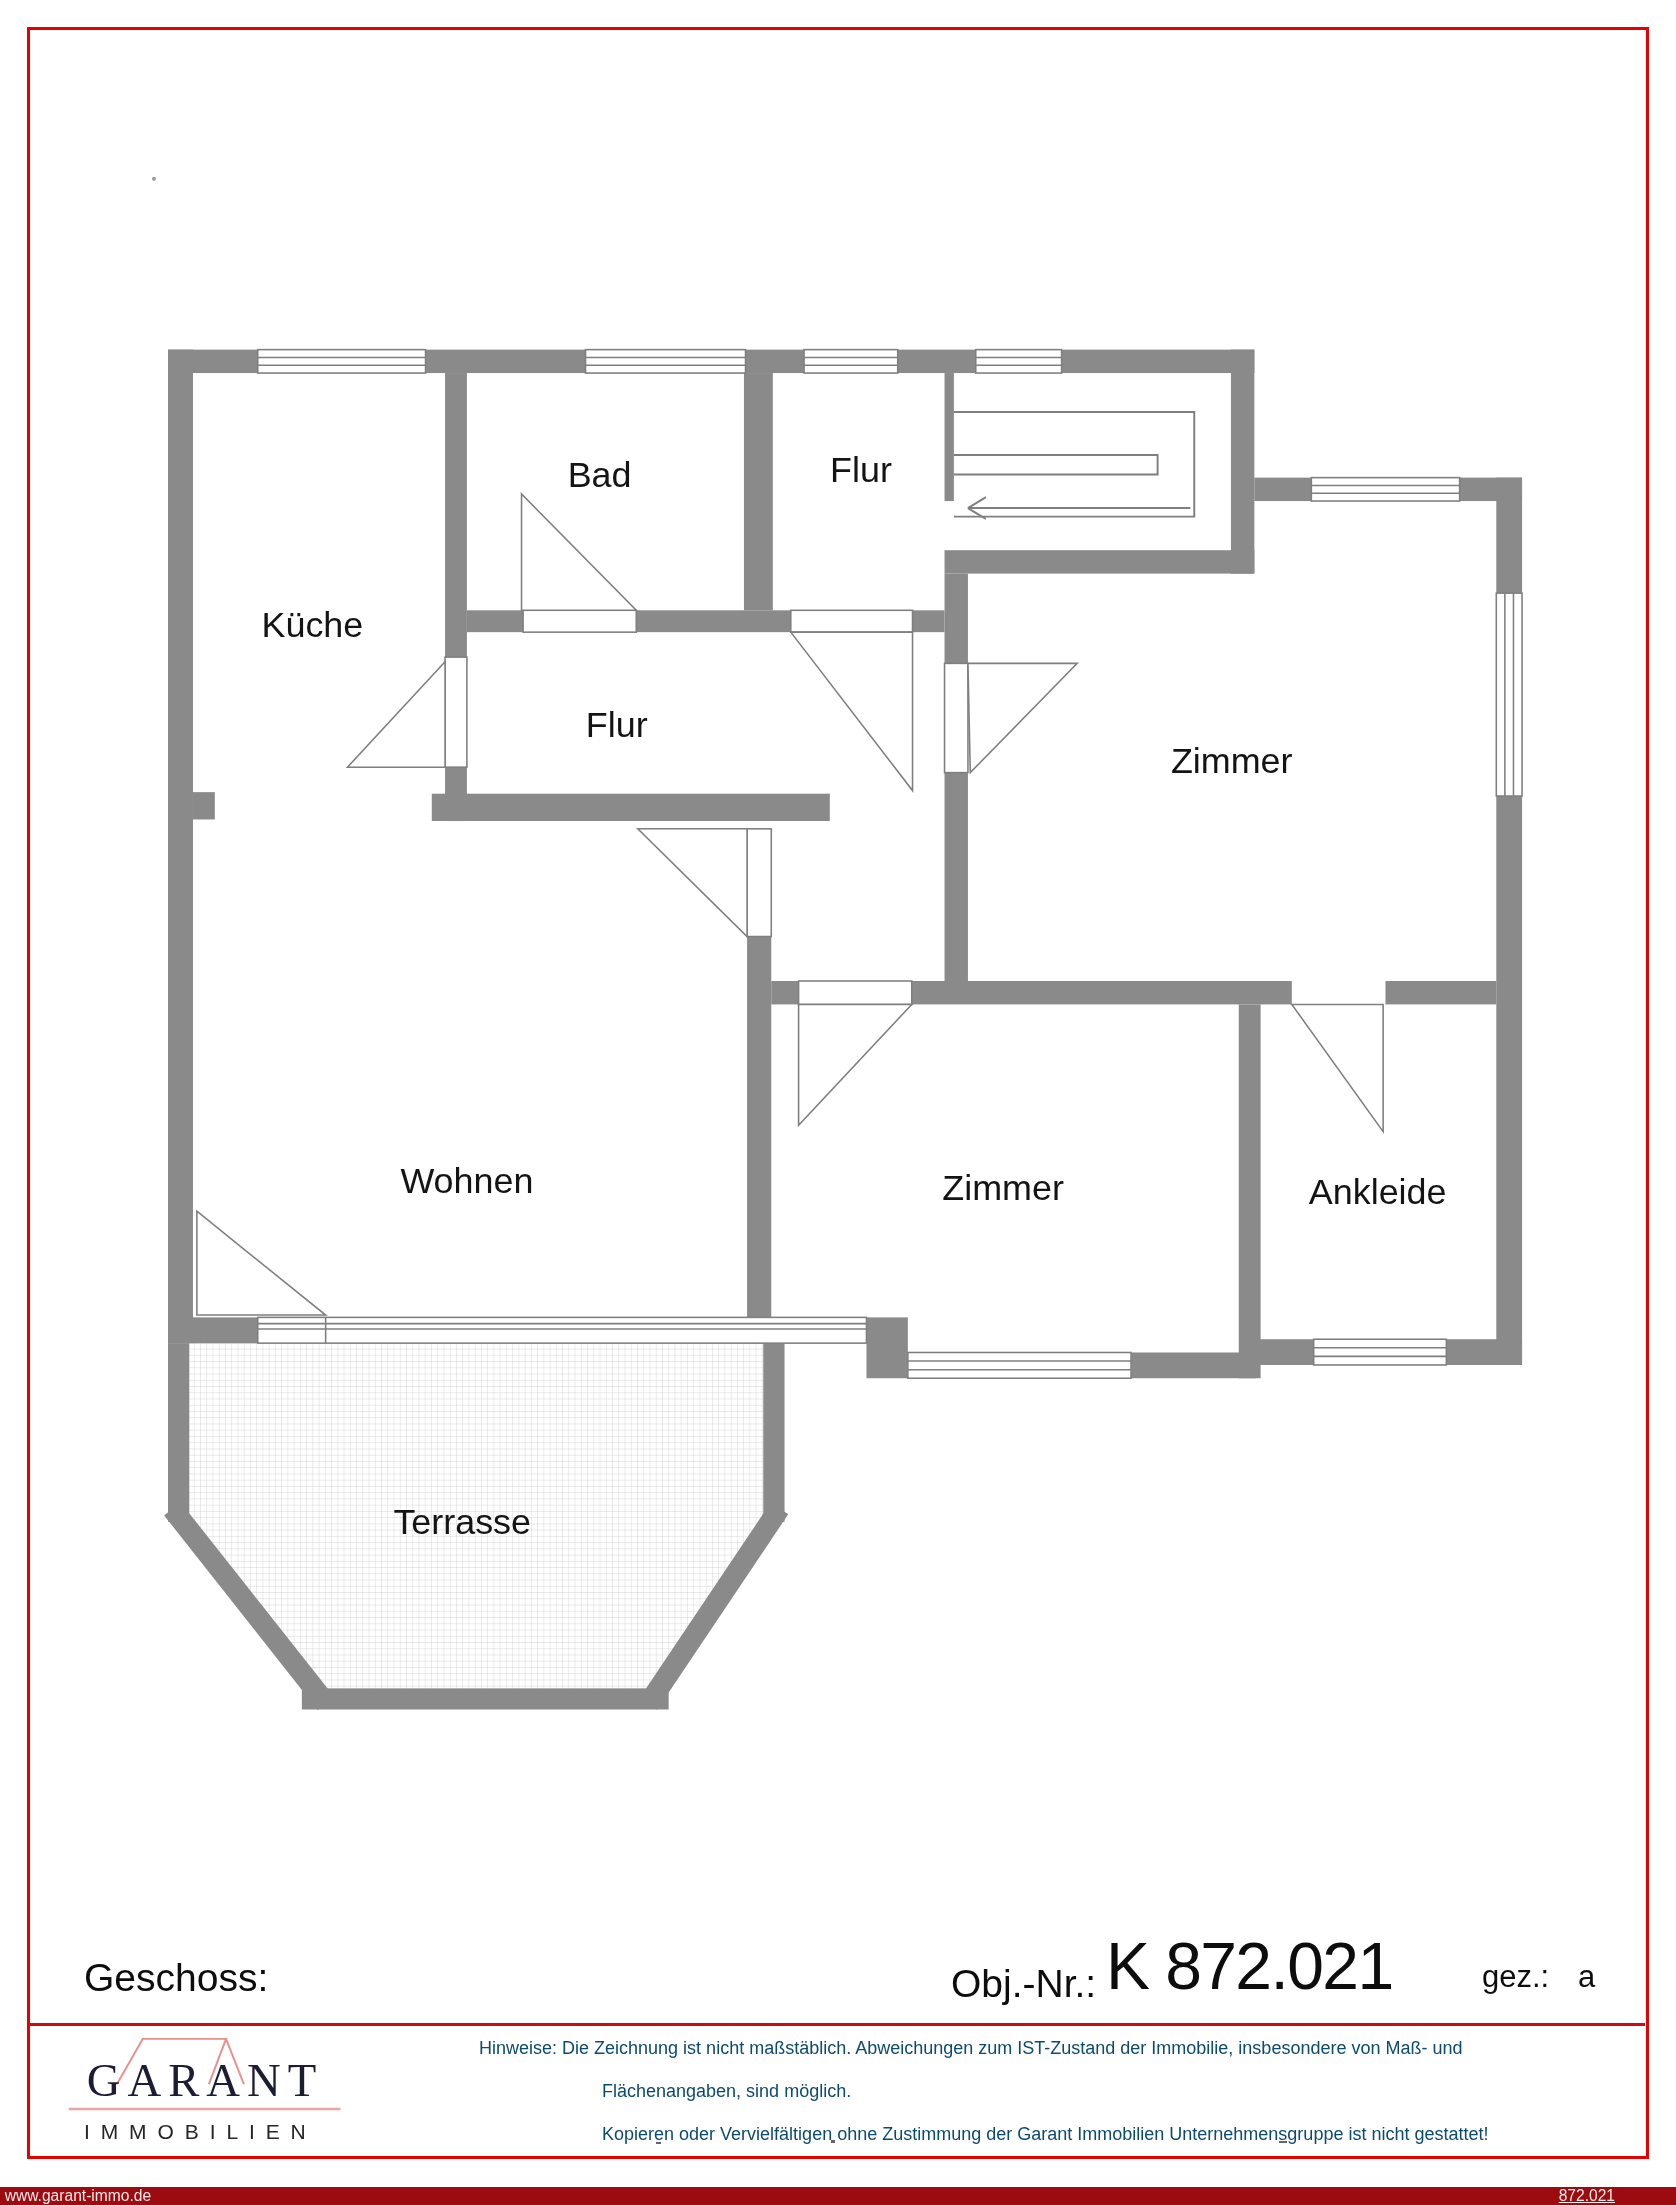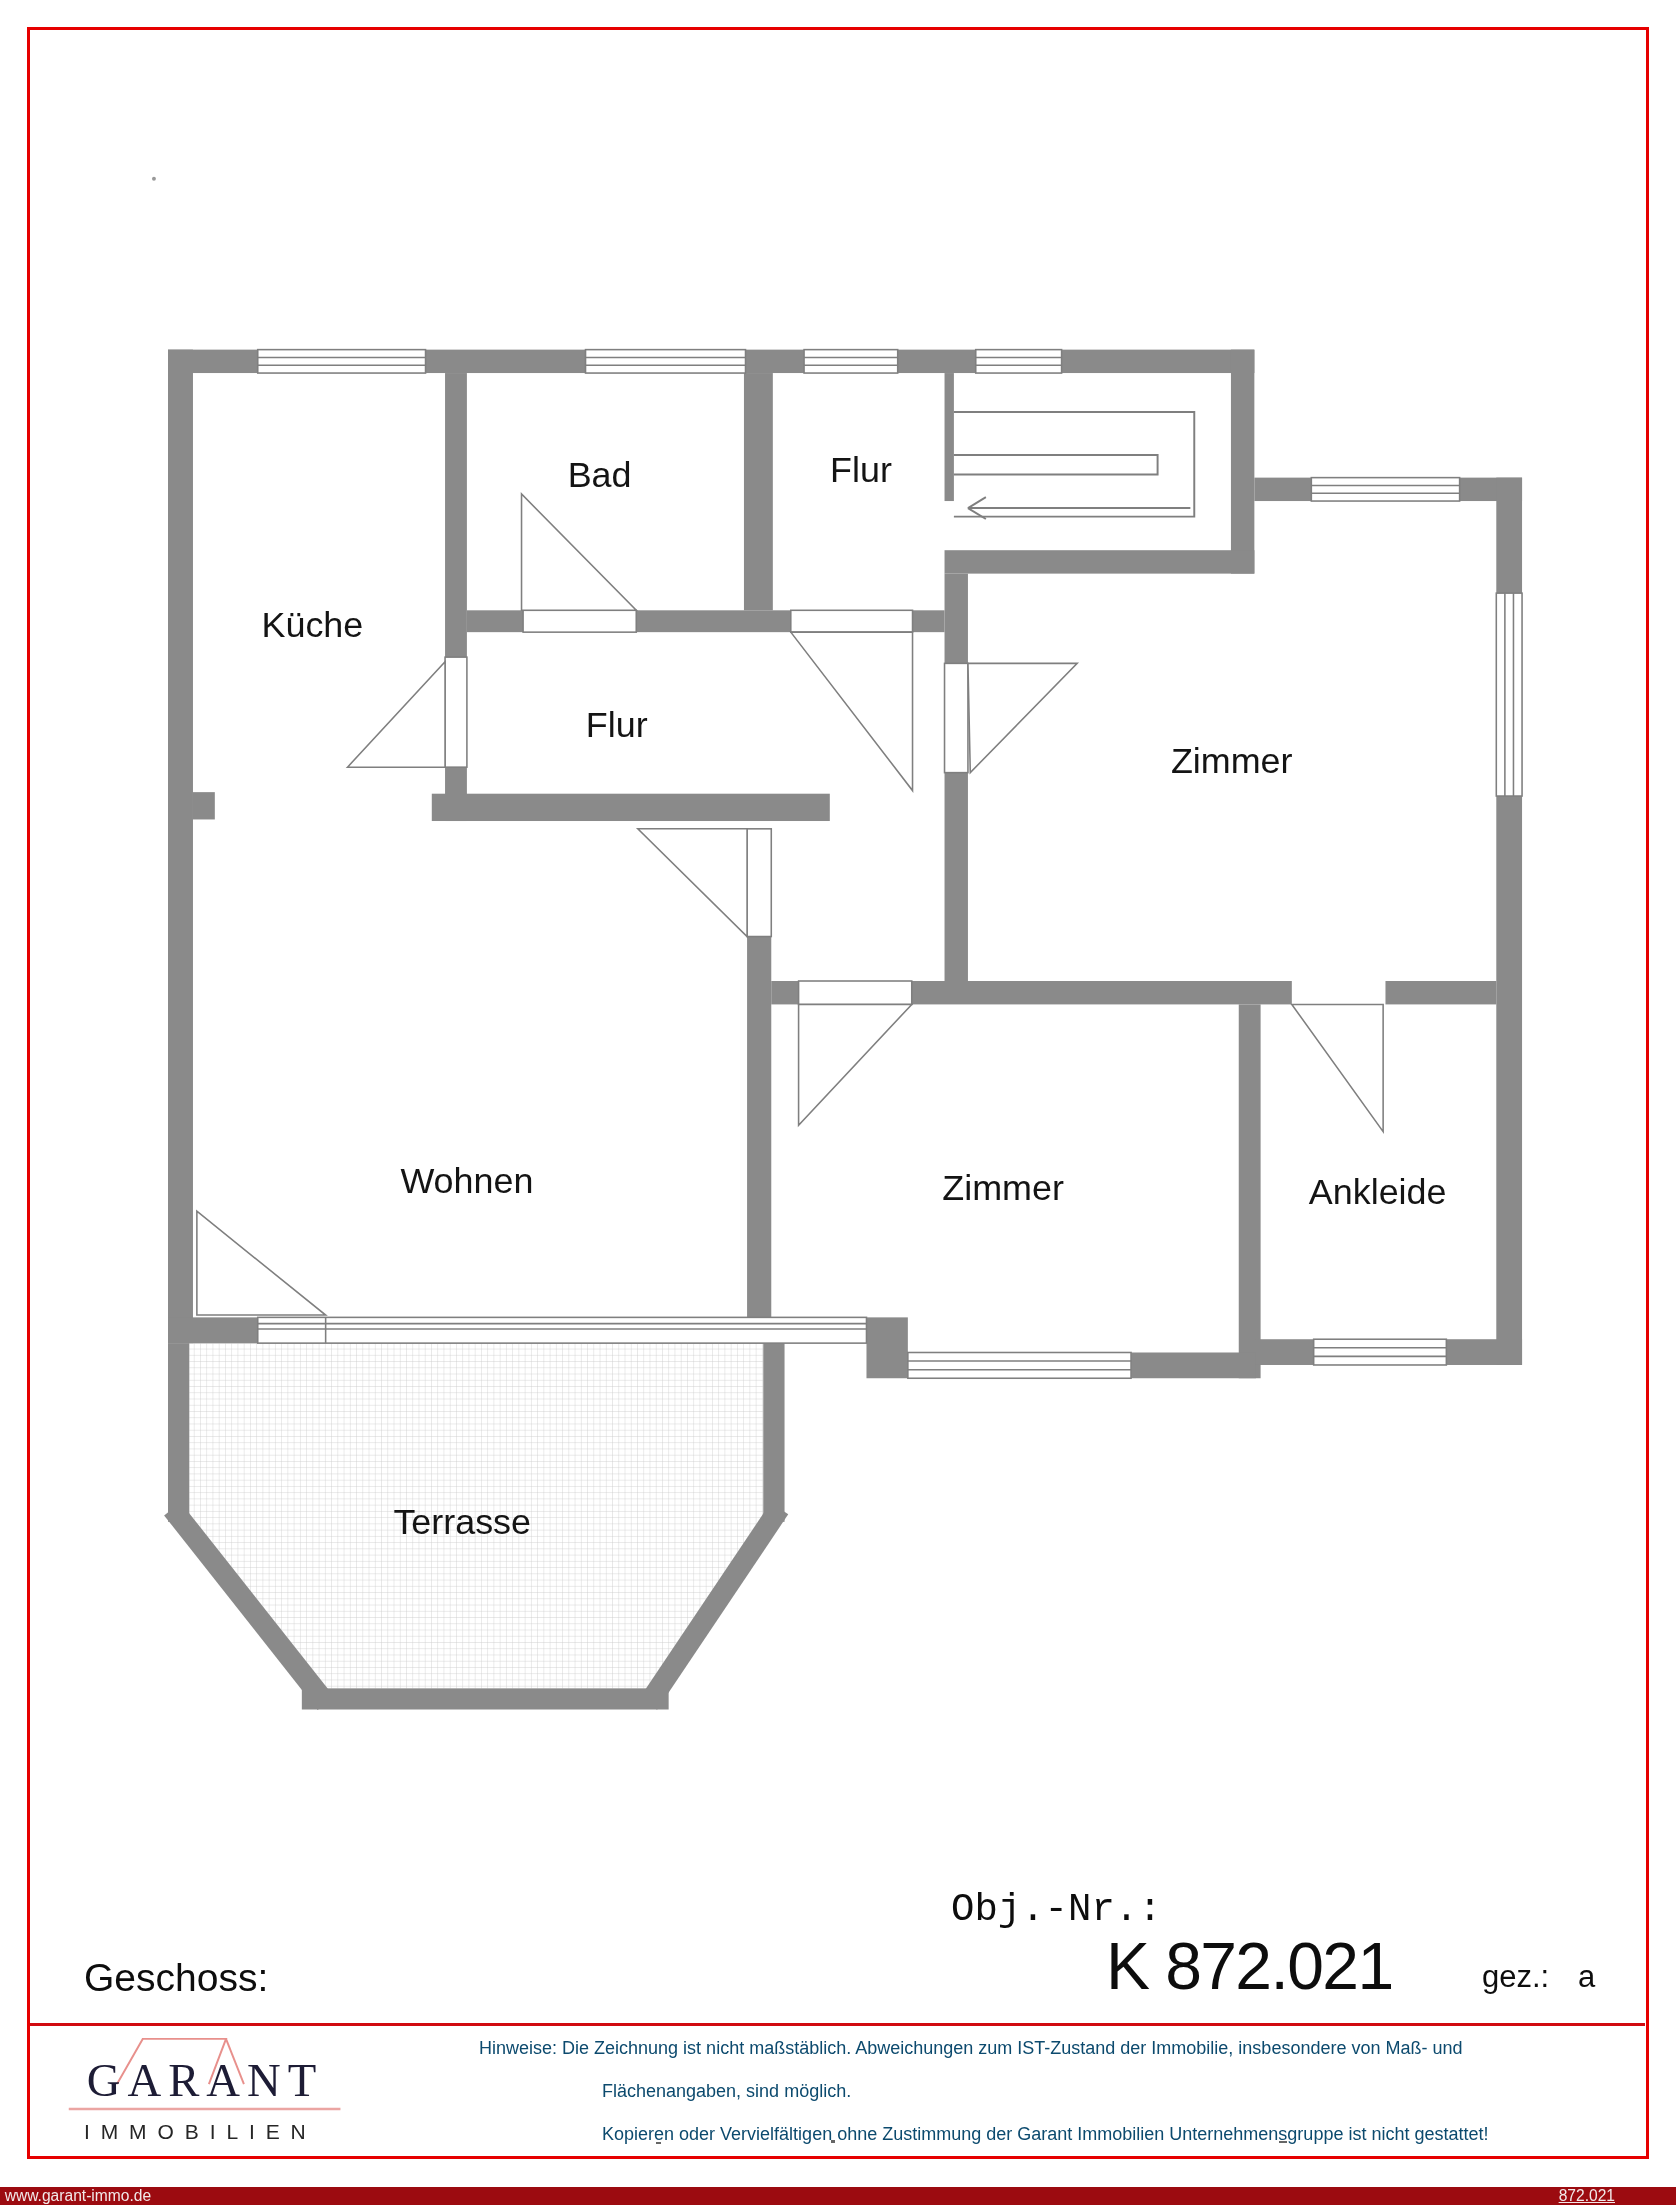--- a/index.html
+++ b/index.html
@@ -173,21 +173,21 @@
       <text x="790" y="944">Flur</text>
       <text x="1578" y="991">Zimmer</text>
       <text x="598" y="1528">Wohnen</text>
       <text x="1285" y="1538">Zimmer</text>
       <text x="1765" y="1543">Ankleide</text>
       <text x="592" y="1966">Terrasse</text>
     </g>
   </svg>
 
   <span class="t lbl-sm" style="left:84px;top:1956px;">Geschoss:</span>
-  <span class="t lbl-sm" style="left:951px;top:1888px;font-family:Liberation Mono, monospace;">Obj.-Nr.:</span>
+  <span class="t lbl-sm" style="left:951px;top:1962px;">Obj.-Nr.:</span>
   <span class="t lbl-lg" style="left:1094px;top:1928px;margin-left:12px;">K 872.021</span>
   <span class="t" style="left:1482px;top:1959px;font-size:31px;">gez.:</span>
   <span class="t" style="left:1578px;top:1959px;font-size:31px;">a</span>
 
   <div class="sep"></div>
 
   <svg style="left:66px;top:2028px;" width="285" height="123" viewBox="0 0 365 158">
     <polyline points="65,72 98,14 205,14 183,72" fill="none" stroke="#e8908c" stroke-width="2.5"></polyline>
     <line x1="205" y1="14" x2="228" y2="72" stroke="#e8908c" stroke-width="2.5"></line>
     <text x="178" y="88" text-anchor="middle" font-family="Liberation Serif, serif" font-size="60" letter-spacing="9" fill="#1d1c35">GARANT</text>

